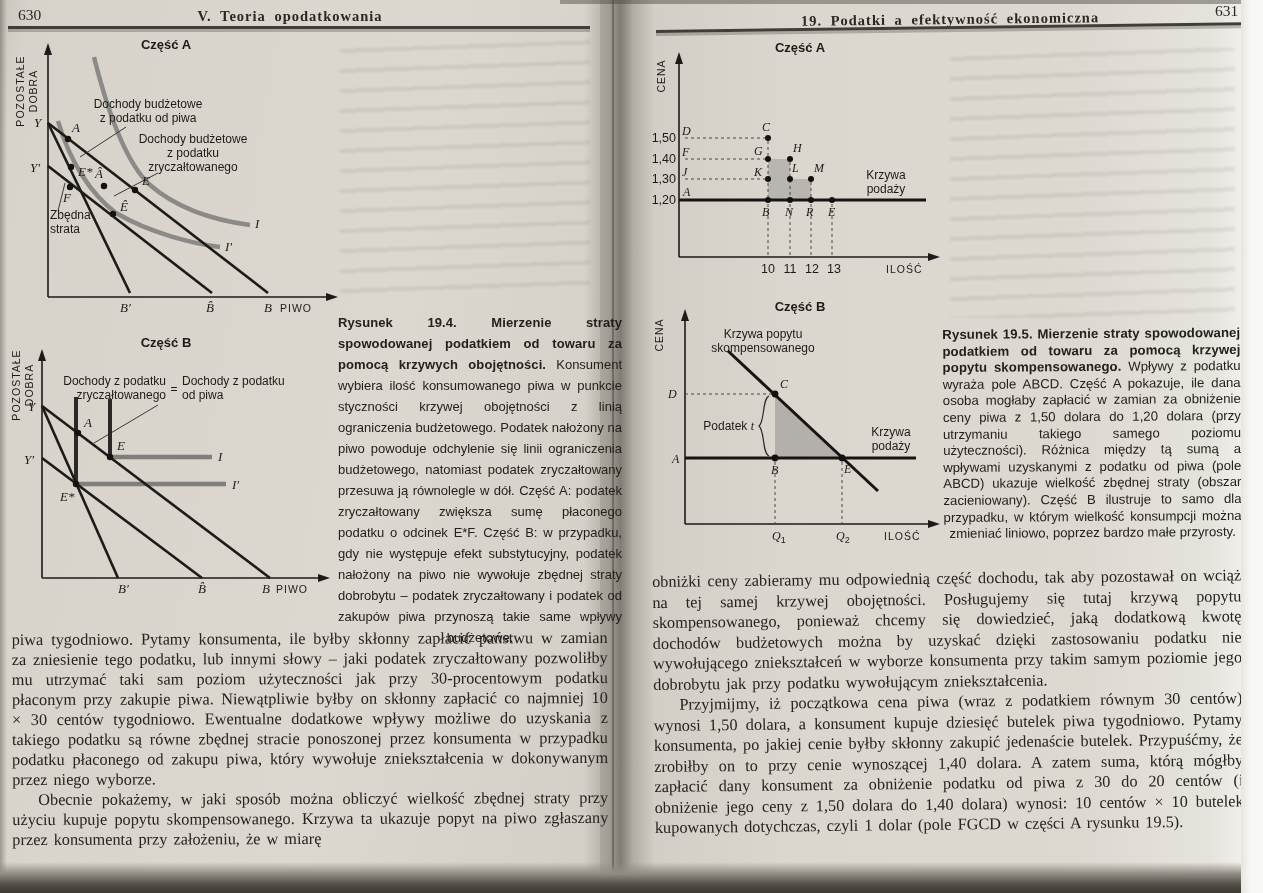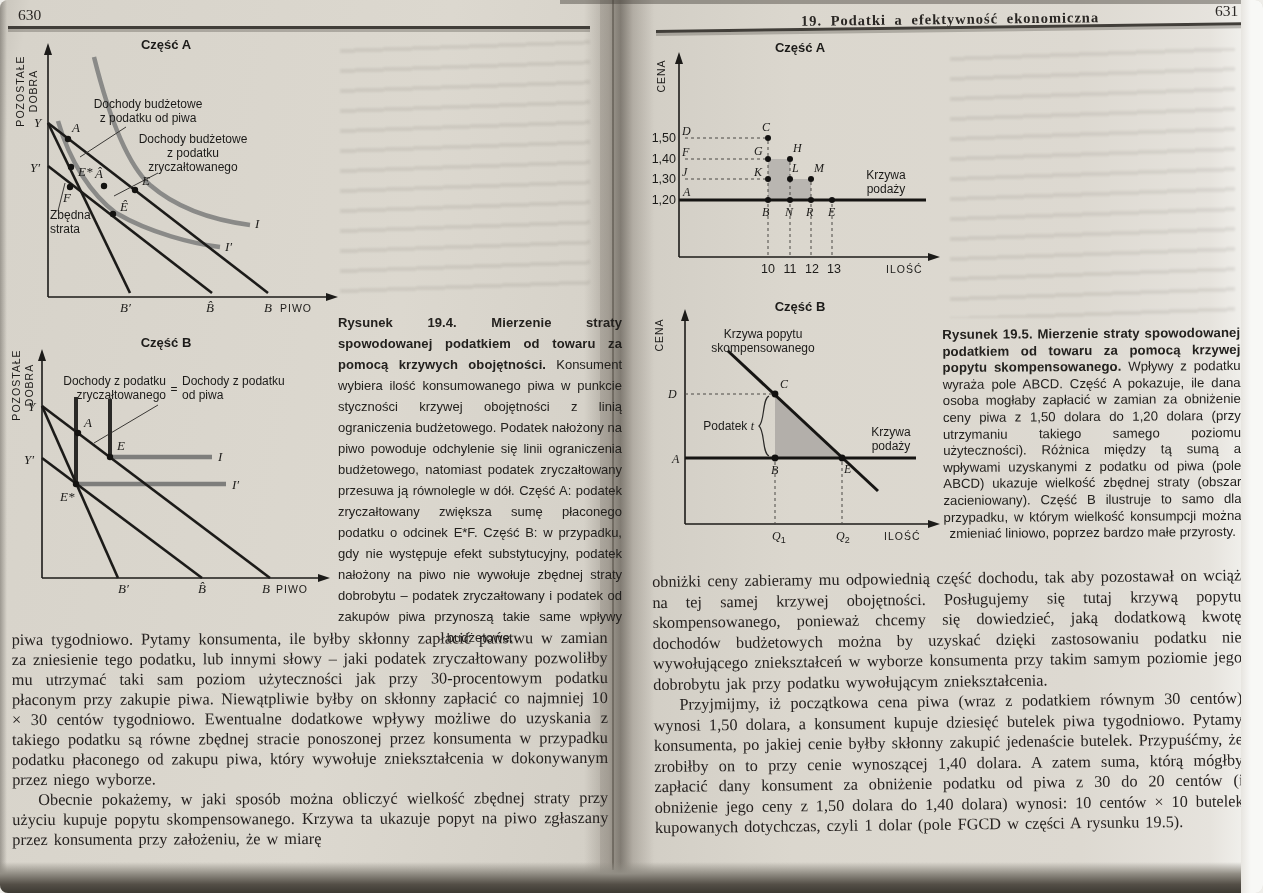--- a/index.html
+++ b/index.html
@@ -1,17 +1,17 @@
 <!DOCTYPE html>
 <html><head>
 <meta charset="utf-8">
 <style>
   html,body{margin:0;padding:0;background:#efeeea;}
   #scan{position:relative;width:1263px;height:893px;overflow:hidden;
-        background:#d8d4cb;font-family:"Liberation Sans",sans-serif;color:#201d1a;border-radius:8px;}
+        background:#d8d4cb;font-family:"Liberation Sans",sans-serif;color:#201d1a;}
   .abs{position:absolute;}
   
   .page-left{left:0;top:0;width:600px;height:893px;
     background:linear-gradient(100deg,#c8c4bb 0%,#d7d3ca 4%,#dcd8cf 60%,#d3cfc6 100%);}
   .page-right{left:600px;top:0;width:642px;height:893px;
     background:linear-gradient(90deg,#c2bdb4 0%,#d3cfc6 9%,#dbd7ce 30%,#ddd9d1 75%,#e6e3dd 95%,#f0efeb 100%);}
   .gutter{left:584px;top:0;width:70px;height:893px;
     background:linear-gradient(90deg,rgba(74,66,56,0) 0%,rgba(74,66,56,.28) 35%,rgba(52,46,38,.48) 52%,rgba(74,66,56,.2) 70%,rgba(74,66,56,0) 100%);}
   .gutter-line{left:612px;top:0;width:2px;height:870px;background:rgba(45,39,32,.35);}
   .edge-left{left:0;top:0;width:7px;height:893px;background:linear-gradient(90deg,rgba(60,56,50,.38),rgba(60,56,50,0));}
@@ -53,20 +53,21 @@
   <div class="abs page-left"></div>
   <div class="abs page-right"></div>
   <div class="abs gutter"></div>
   <div class="abs gutter-line"></div>
   <div class="abs edge-left"></div>
   <div class="abs edge-top"></div>
   <div class="abs bleed" style="left:340px;top:40px;width:250px;height:260px;"></div>
   <div class="abs bleed" style="left:950px;top:48px;width:285px;height:270px;"></div>
 
   <div class="abs pagenum" style="left:18px;top:6px;">630</div>
+  <div class="abs runhead" style="left:120px;top:8px;width:340px;">V. Teoria opodatkowania</div>
   <div class="abs rule" style="left:8px;top:26px;width:582px;"></div>
 
   <div class="abs runhead" style="left:760px;top:11px;width:380px;transform:rotate(-0.7deg);">19. Podatki a efektywność ekonomiczna</div>
   <div class="abs pagenum" style="left:1215px;top:2px;">631</div>
   <div class="abs rule" style="left:656px;top:30px;width:587px;transform:rotate(-0.75deg);transform-origin:0 0;"></div>
 
   <svg class="abs" style="left:8px;top:35px;" width="336" height="280" viewBox="0 0 336 280">
     <text class="ft" x="158" y="14" text-anchor="middle">Część A</text>
 
     <line x1="40" y1="262" x2="40" y2="16" stroke="#1c1b19" stroke-width="1.6"></line>

